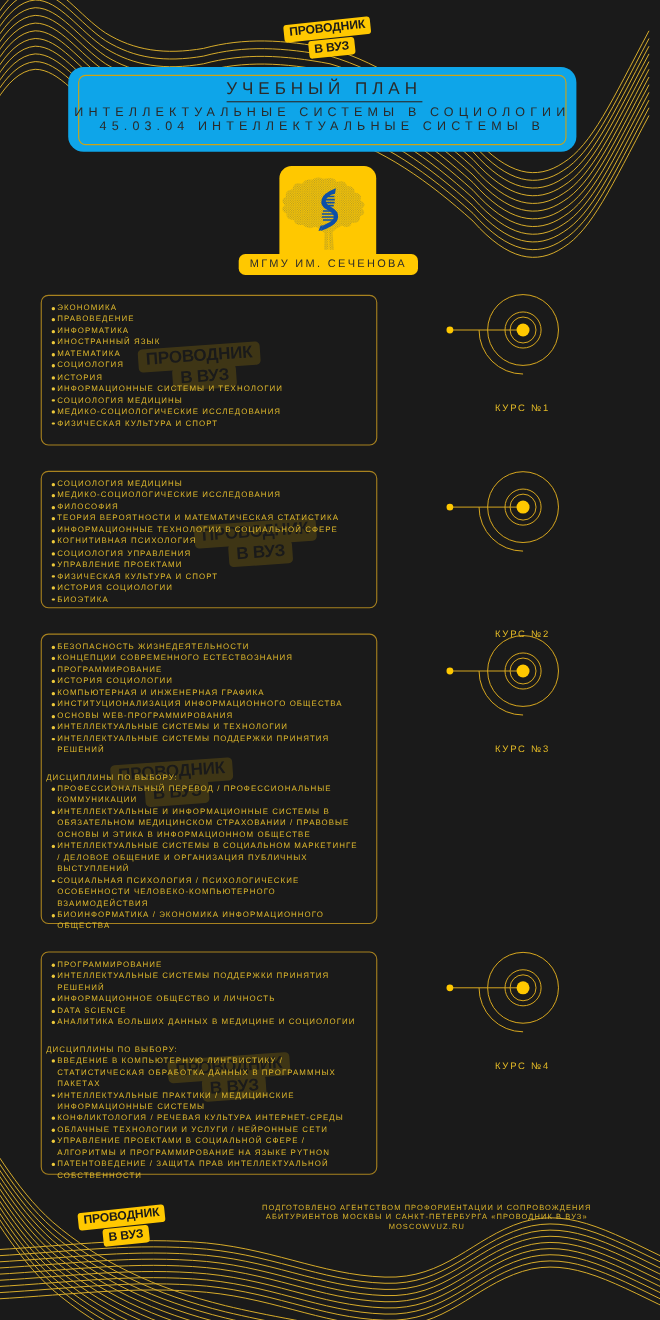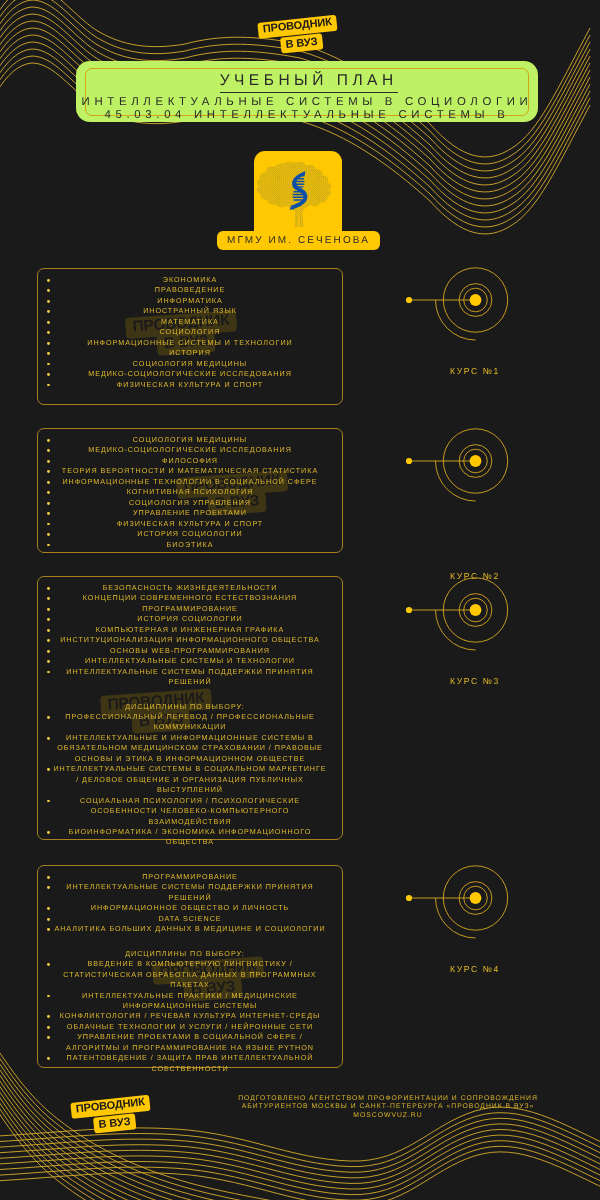--- a/index.html
+++ b/index.html
@@ -18,42 +18,42 @@
   .brandtag .b1,.brandtag .b2{
     background:#FFC800;color:#1a1a1a;
     font-weight:bold;display:inline-block;
     border-radius:3px;
     white-space:nowrap;
     font-size:11px;padding:1.5px 5px 2.5px;letter-spacing:-0.1px;
     line-height:12px;font-stretch:condensed;
   }
 
   
-  #titlecard{position:absolute;left:76px;top:61px;width:462px;height:61px;
-    background:#bef264;border-radius:14px;}
+  #titlecard{position:absolute;left:62px;top:61px;width:462px;height:77px;
+    background:#0ea5e9;border-radius:14px;}
   #titlecard .inner{position:absolute;left:9px;top:6.7px;right:9px;bottom:6.2px;
     border:1px solid #d0a412;border-radius:7px;}
   #ttl{position:absolute;left:0;right:0;top:11px;text-align:center;
     color:#2a2a2a;font-size:15.5px;letter-spacing:4.5px;font-weight:normal;}
   #ttl span{border-bottom:1.2px solid #2a2a2a;padding-bottom:3px;padding-right:0;
      margin-right:-3.3px;}
   .subl{position:absolute;left:0;right:0;text-align:center;color:#2a2a2a;
     font-size:11.4px;letter-spacing:4.65px;font-weight:normal;white-space:nowrap;}
 
   
   #unilogo{position:absolute;left:254px;top:151px;width:88px;height:83px;
      background:#FFC800;border-radius:11px 11px 0 0;overflow:hidden;}
   #uniname{position:absolute;left:217px;top:231px;width:163px;height:19px;
      background:#FFC800;border-radius:6px;color:#2a2a2a;
      font-size:10px;font-weight:normal;letter-spacing:2.1px;
      display:flex;align-items:center;justify-content:center;}
 
   
   .cbox{position:absolute;left:37px;width:306px;border:1px solid #a8821f;
-     border-radius:7px;box-sizing:border-box;text-align:center;}
+     border-radius:7px;box-sizing:border-box;}
   .clist{position:absolute;left:4px;top:6px;right:14px;}
   .li{position:relative;color:#e0b92c;font-size:7.2px;letter-spacing:0.96px;
      line-height:10.45px;padding-left:10px;font-weight:normal;}
   .li::before{content:"";position:absolute;left:5.0px;top:4.0px;width:2.8px;height:2.8px;
      border-radius:50%;background:#edc93c;}
   .sect{color:#e0b92c;font-size:7.2px;letter-spacing:0.96px;line-height:10.45px;
      font-weight:normal;margin-top:14px;}
 
   
   .marker{position:absolute;}
@@ -169,22 +169,22 @@
 
   <div id="courses">
       <div class="cbox" style="top: 268px; height: 137px;">
         <div class="clist">
           <div class="li">ЭКОНОМИКА</div>
           <div class="li">ПРАВОВЕДЕНИЕ</div>
           <div class="li">ИНФОРМАТИКА</div>
           <div class="li">ИНОСТРАННЫЙ ЯЗЫК</div>
           <div class="li">МАТЕМАТИКА</div>
           <div class="li">СОЦИОЛОГИЯ</div>
+          <div class="li">ИСТОРИЯ</div>
           <div class="li">ИНФОРМАЦИОННЫЕ СИСТЕМЫ И ТЕХНОЛОГИИ</div>
-          <div class="li">ИСТОРИЯ</div>
           <div class="li">СОЦИОЛОГИЯ МЕДИЦИНЫ</div>
           <div class="li">МЕДИКО-СОЦИОЛОГИЧЕСКИЕ ИССЛЕДОВАНИЯ</div>
           <div class="li">ФИЗИЧЕСКАЯ КУЛЬТУРА И СПОРТ</div>
         </div>
       </div>
       <div class="marker" style="left: 400px; top: 250px;">
         <svg width="130" height="100" viewBox="0 0 130 100" overflow="visible">
           <circle cx="75.5" cy="50" r="32.2"></circle>
           <circle cx="75.5" cy="50" r="16.4"></circle>
           <circle cx="75.5" cy="50" r="11.8"></circle>

